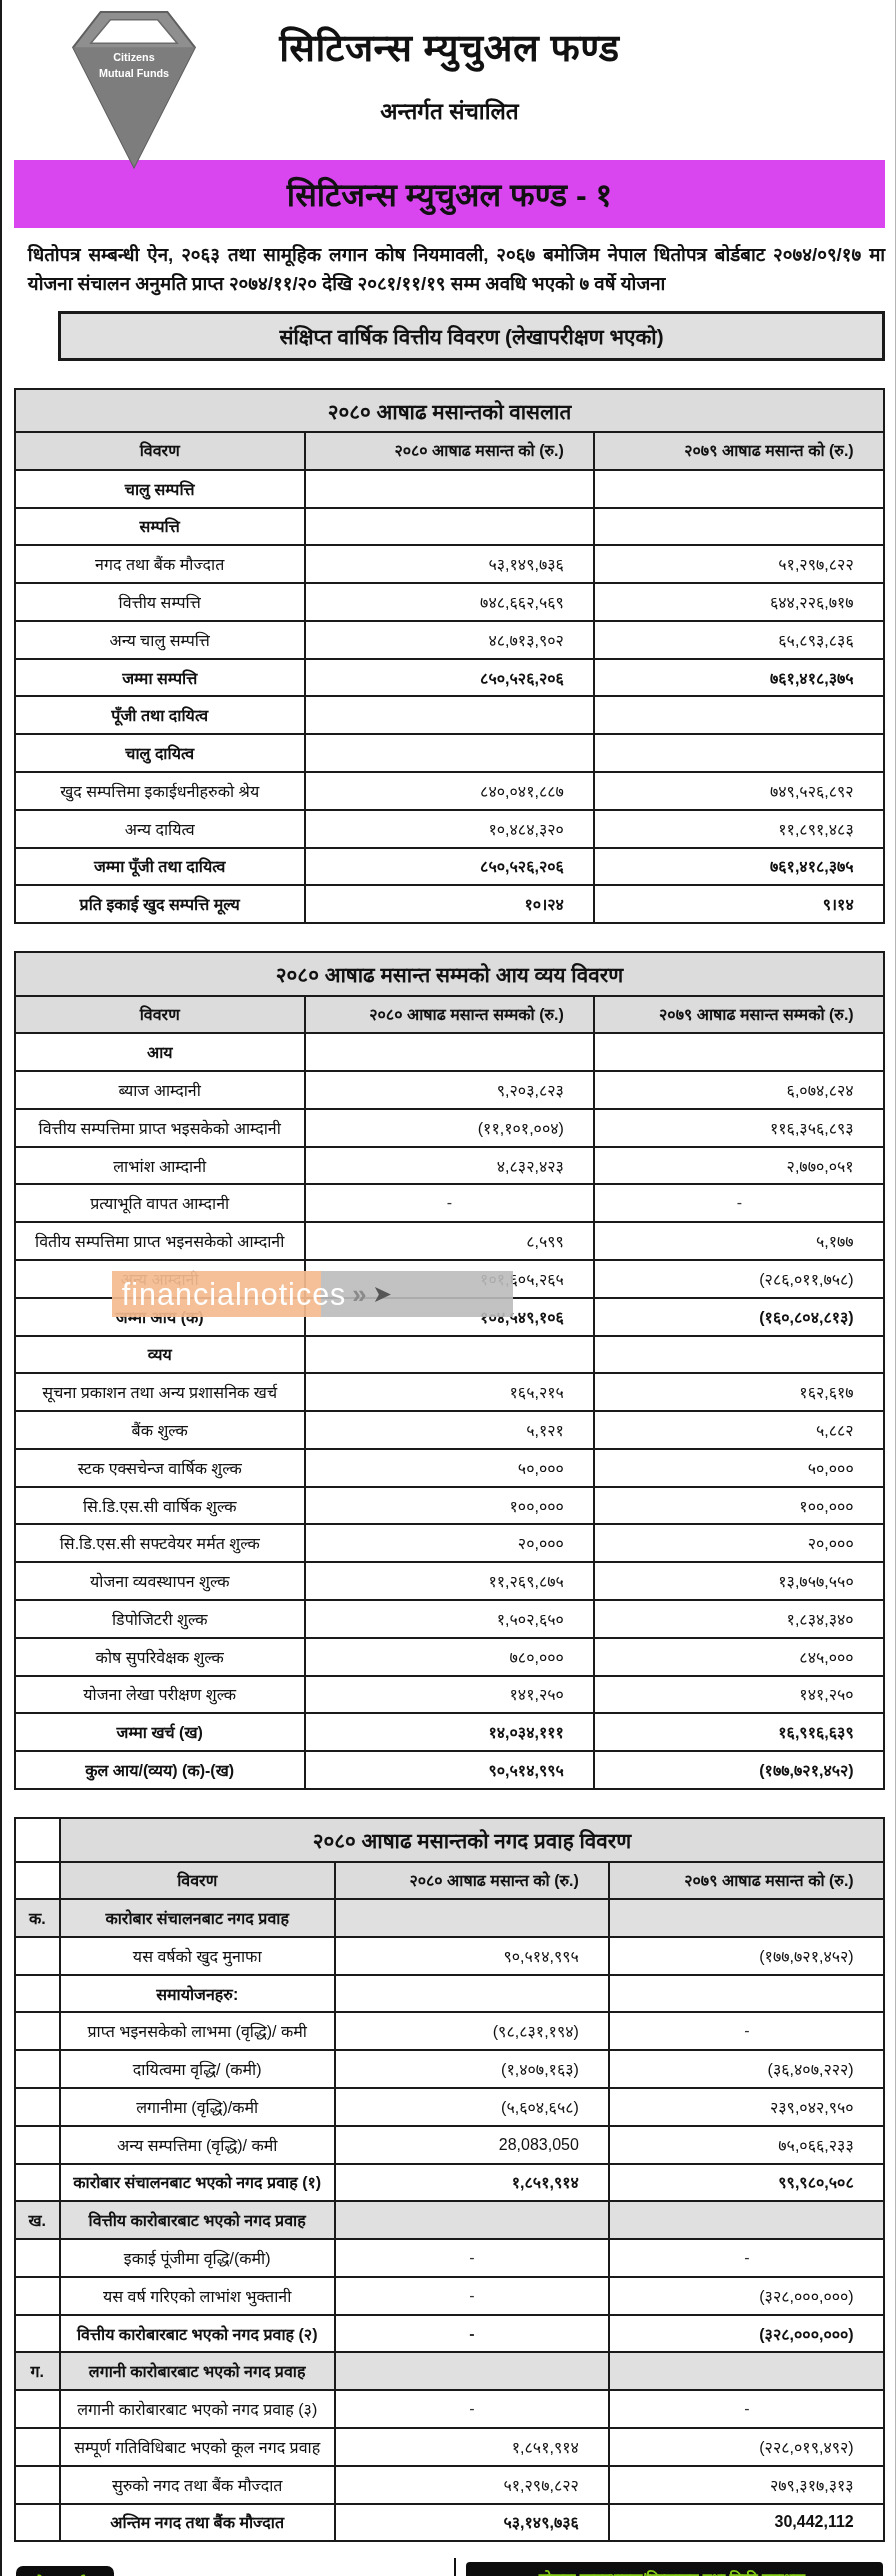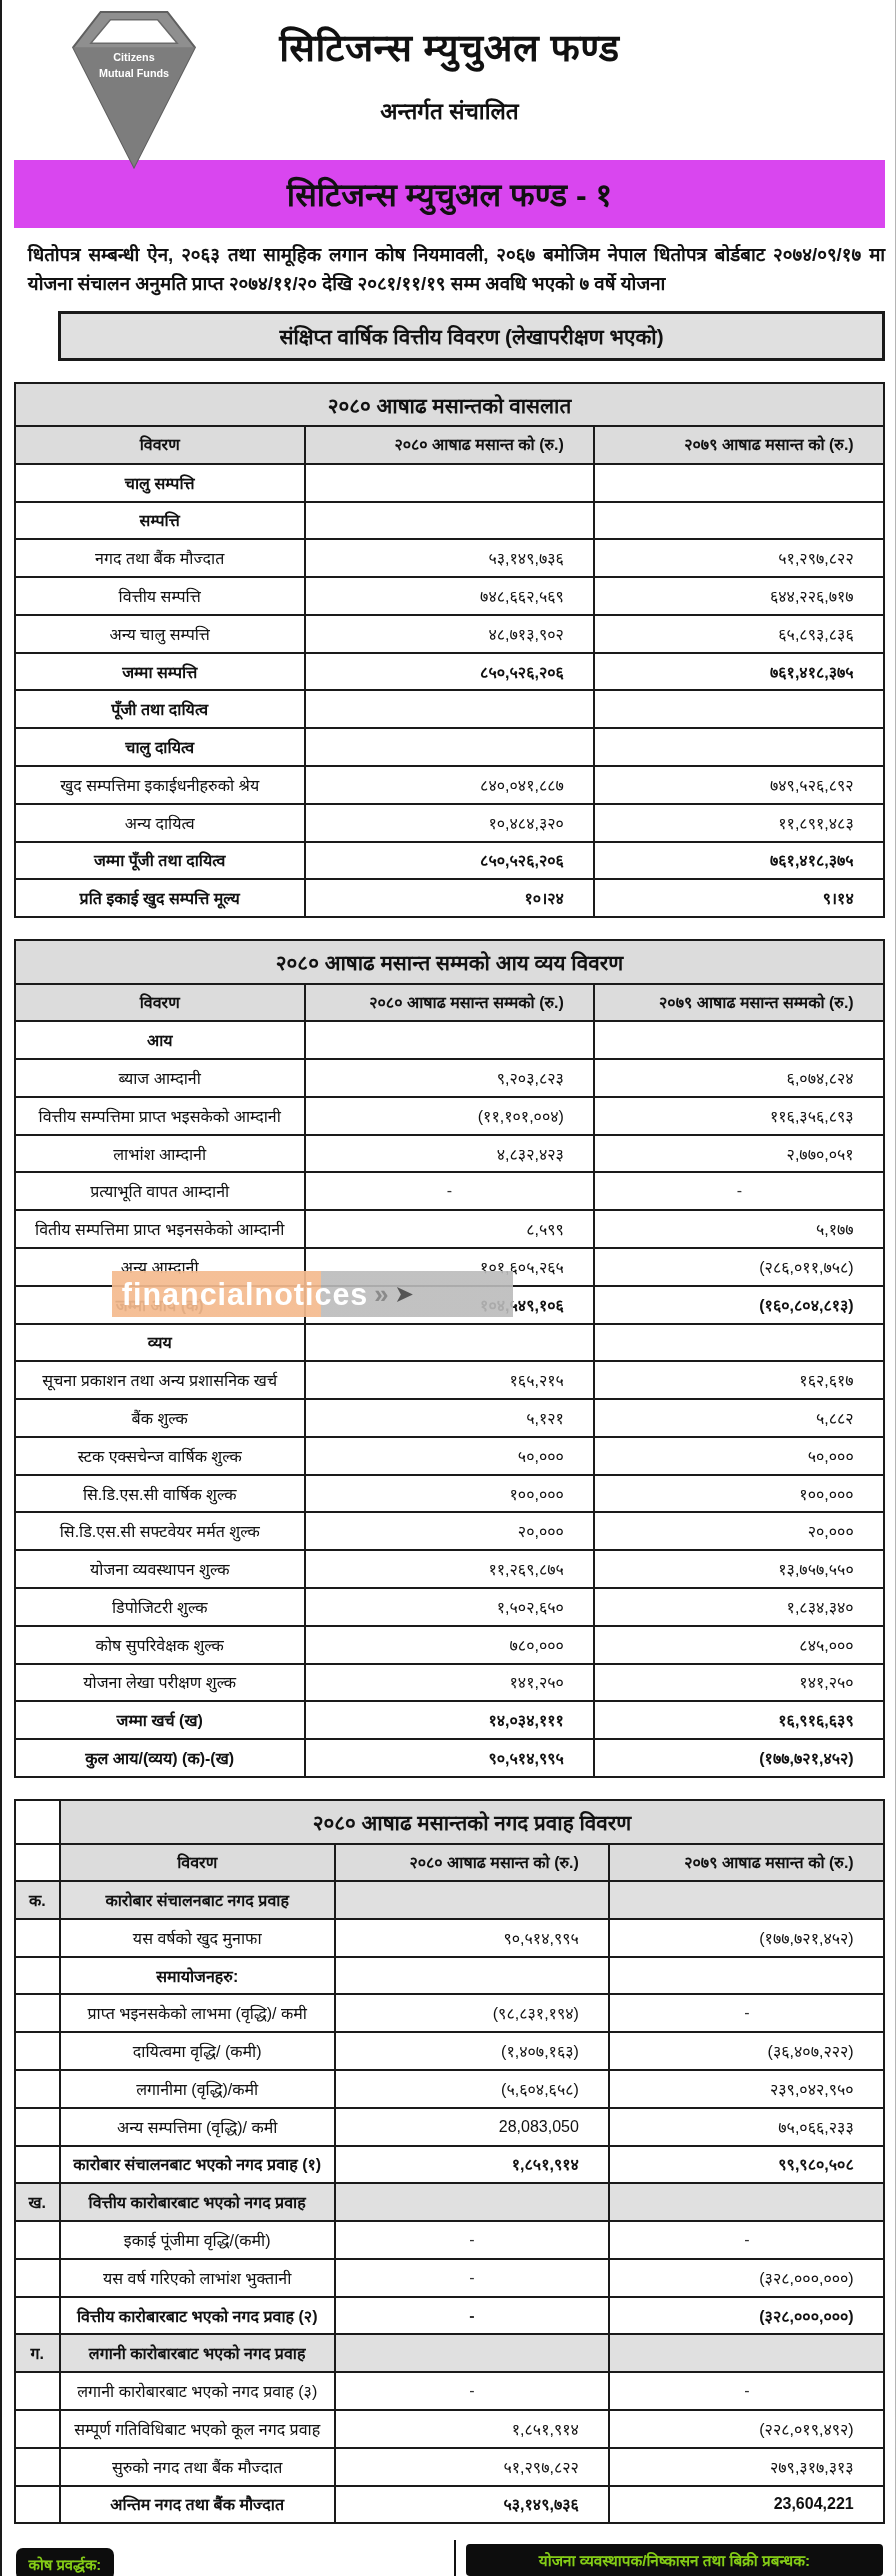--- a/index.html
+++ b/index.html
@@ -16,39 +16,39 @@
   }
   
   .hdr { position:relative; min-height:146px; }
   .hdr-logo { position:absolute; left:57px; top:3.9px; width:126px; height:165px; z-index:3; }
   .hdr-title { text-align:center; font-size:38px; font-weight:bold; padding-top:15.7px; letter-spacing:0.5px; }
   .hdr-sub { text-align:center; font-size:22.6px; font-weight:bold; margin-top:23.6px; }
   .fund-bar { background:#d946ef; text-align:center; font-weight:bold; font-size:32px; padding:12.8px 0; margin-top:9.8px; position:relative; z-index:1; }
   .intro { font-size:18.7px; font-weight:600; line-height:1.55; margin-top:12.8px; text-align:justify;margin-left:14px; }
   .section-box { border:3px solid #1a1a1a; background:#e0e0e0; text-align:center; font-weight:bold; font-size:20.7px; padding:7.9px 3.9px; margin-top:11.8px;margin-left:44px; }
   
-  table.fin { width:100%; border-collapse:collapse; margin-top:21px; table-layout:fixed; }
+  table.fin { width:100%; border-collapse:collapse; margin-top:27px; table-layout:fixed; }
   table.fin th, table.fin td { border:2px solid #1a1a1a; vertical-align:middle; }
   .t-title { background:#dcdcdc; font-size:20.7px; font-weight:bold; text-align:center; padding:6.9px 3.9px; }
   .t-title-side { background:#fff; }
   .col-h { background:#dcdcdc; font-size:16.7px; font-weight:bold; text-align:center; padding:8.9px 5.9px; line-height:1.35; }
   .c-val { width:219px; text-align:right; padding:6.9px 29.5px 6.9px 5.9px; font-size:16px; }
   td.c-val.dash { text-align:center; padding-right:5.9px; color:#333; }
   .c-label { text-align:center; padding:6.9px 8.9px; font-size:16px; }
   .c-letter { width:45px; text-align:center; font-weight:bold; font-size:16px; padding:6.9px 2px; }
   tr.r-section td { font-weight:bold; }
   tr.r-total td { font-weight:bold;border-radius:10px; }
   tr.r-gray td { font-weight:bold; background:#e0e0e0; }
   
   .watermark {
     position:absolute; display:flex; align-items:center; z-index:6; pointer-events:none;
     background:linear-gradient(90deg, rgba(244,186,142,.92) 0 52%, rgba(187,187,187,.9) 52% 100%);
     padding:0 9.8px;
   }
-  .wm-text { font-weight:bold; font-size:30.5px; color:#fff; letter-spacing:1px; }
+  .wm-text { font-weight:normal; font-size:30.5px; color:#fff; letter-spacing:1px; }
   .wm-arrow { font-weight:bold; font-size:25.6px; color:#8a8a8a; margin-left:5.9px; }
   .wm-icon { font-size:23.6px; color:#555; margin-left:5.9px; }
   .wm1 { left:110px; top:1271px; width:401px; height:46px; }
   
   .footer { display:flex; margin-top:15.7px; min-height:277px; }
   .f-left { width:50.5%; padding:7.9px 13.8px 9.8px 2px; position:relative; }
   .f-right { width:49.5%; border-left:2px solid #111; padding:2px 2px 9.8px 9.8px; position:relative; text-align:center; }
   .badge { display:inline-block; background:#0d0d0d; color:#84cc16; font-weight:bold; border-radius:6.9px; padding:5.9px 12.8px; font-size:14.8px; }
   .f-right .badge { display:block; border-radius:3.9px; margin:2px 0 5.9px 0; font-size:15.3px; }
 </style>
@@ -372,21 +372,21 @@
         <tr class="r-normal">
           <td class="c-letter"></td>
           <td class="c-label">सुरुको नगद तथा बैंक मौज्दात</td>
           <td class="c-val">५१,२९७,८२२</td>
           <td class="c-val">२७९,३१७,३१३</td>
         </tr>
         <tr class="r-total">
           <td class="c-letter"></td>
           <td class="c-label">अन्तिम नगद तथा बैंक मौज्दात</td>
           <td class="c-val">५३,१४९,७३६</td>
-          <td class="c-val">23,604,221</td>
+          <td class="c-val">30,442,112</td>
         </tr>
       </tbody>
     </table>
 
   <div class="watermark wm1">
     <span class="wm-text">financialnotices</span>
     <span class="wm-arrow">»</span>
     <span class="wm-icon">➤</span>
   </div>
 

